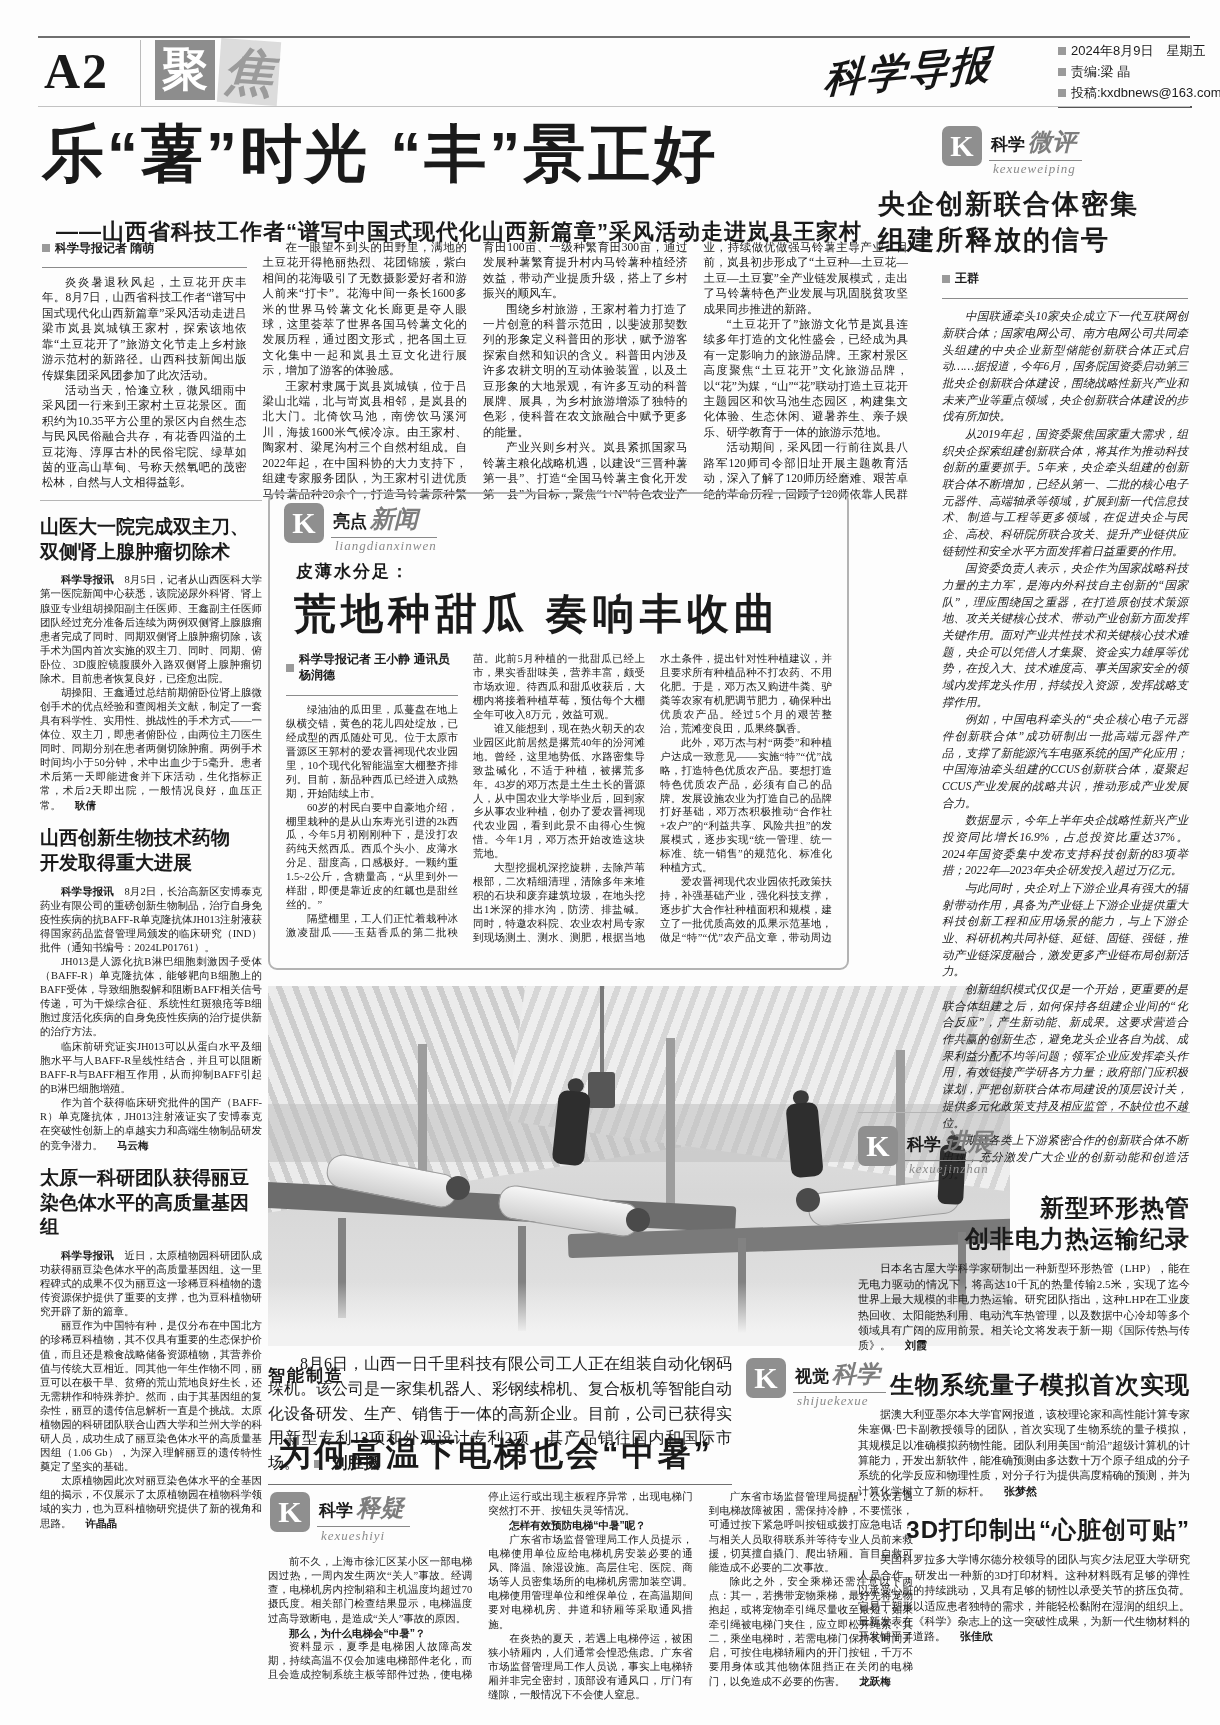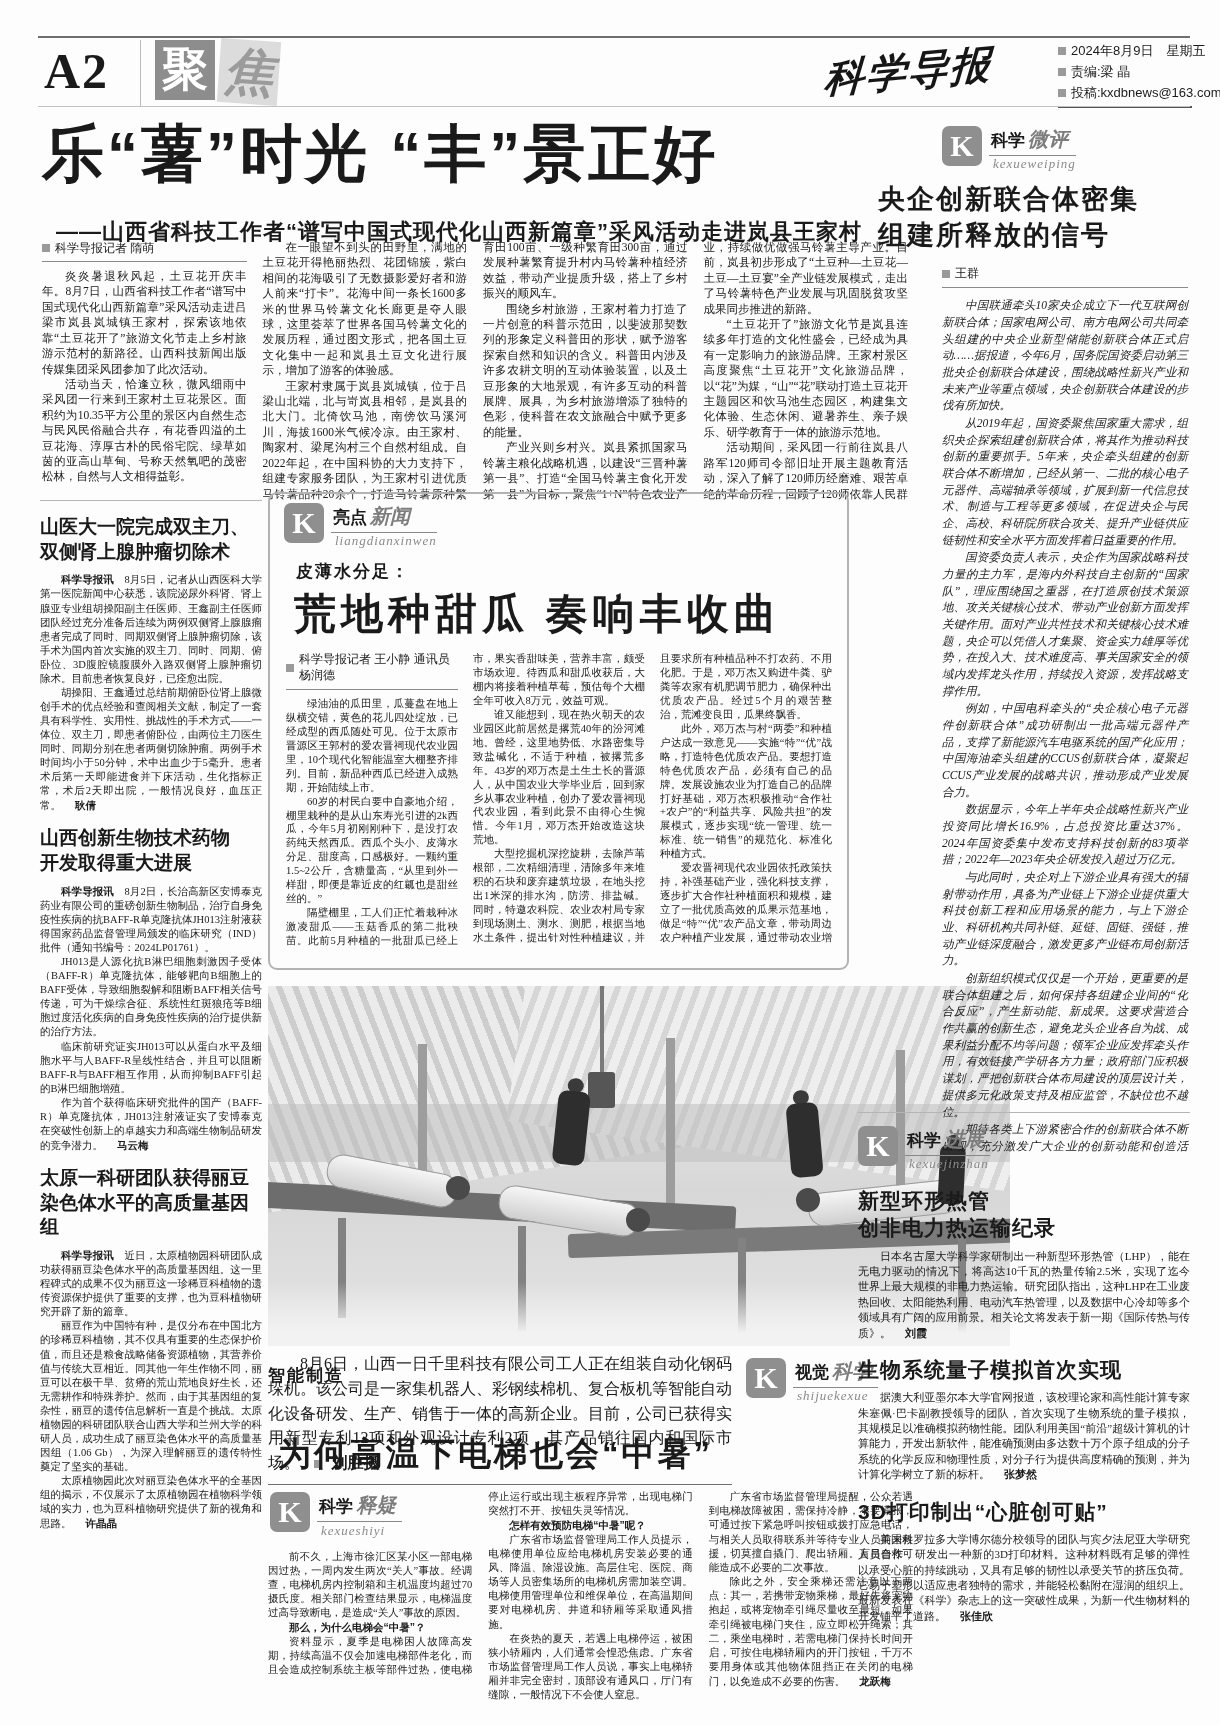--- a/index.html
+++ b/index.html
@@ -17,41 +17,41 @@
   .masthead{position:absolute;left:824px;top:44px;font-size:40px;font-weight:bold;font-style:italic;
             transform:rotate(-5deg) skewX(-8deg);letter-spacing:2px;color:#161616;}
   .hdrinfo{position:absolute;left:1058px;top:40px;width:134px;font-family:"Liberation Sans",sans-serif;
            font-size:13px;line-height:21px;border-bottom:2px solid #555;padding-bottom:3px;}
   .hdrinfo .row{display:flex;align-items:center;white-space:nowrap;}
   .sq{display:inline-block;width:8px;height:8px;background:#9a9a9a;margin-right:5px;flex:0 0 auto;}
   
   .para{margin:0;text-indent:2em;text-align:justify;}
   .leadin{font-weight:bold;font-family:"Liberation Sans",sans-serif;}
   .sig{display:inline-block;font-weight:bold;margin-left:14px;font-family:"Liberation Sans",sans-serif;text-indent:0;}
-  .byline{font-family:"Liberation Sans",sans-serif;font-weight:normal;font-size:12px;
-          border-bottom:1px solid #8a8a8a;padding-bottom:5px;margin-bottom:7px;display:flex;align-items:center;}
+  .byline{font-family:"Liberation Sans",sans-serif;font-weight:bold;font-size:12px;
+          border-bottom:1px solid #8a8a8a;padding-bottom:11px;margin-bottom:7px;display:flex;align-items:center;}
   h1,h2,h3,h4{margin:0;font-family:"Liberation Sans","DejaVu Sans",sans-serif;}
   
   .lead-h1{position:absolute;left:42px;top:112px;font-size:62px;font-weight:900;letter-spacing:3px;font-family:"Liberation Sans",sans-serif;}
   .lead-h2{position:absolute;left:56px;top:204px;font-size:22px;font-weight:bold;letter-spacing:1px;font-family:"Liberation Sans",sans-serif;margin-top:13px;}
   .lead-body{position:absolute;left:42px;top:240px;width:866px;height:262px;overflow:hidden;
              column-count:4;column-gap:16px;font-size:11.5px;line-height:1.34;}
   
   .left-rail{position:absolute;left:40px;top:500px;width:222px;border-top:1px solid #b5b5b5;padding-top:14px;}
   .left-rail h3{font-size:19px;line-height:1.3;font-weight:800;margin:0 0 8px 0;}
   .left-rail .body{font-size:10.5px;line-height:1.34;}
   .rail-art{margin-bottom:13px;}
   
   .spotlight{position:absolute;left:268px;top:492px;width:577px;height:474px;border:2px solid #b3b3b3;border-radius:9px;}
   .klogo{display:flex;align-items:flex-start;gap:7px;}
   .kbox{width:40px;height:40px;background:#8f8f8f;border-radius:7px;color:#fff;font-family:"Liberation Serif",serif;
         font-size:30px;font-weight:bold;display:flex;align-items:center;justify-content:center;}
   .kline1{border-bottom:1px solid #888;padding:0 6px 2px 2px;white-space:nowrap;}
   .kbold{font-family:"Liberation Sans",sans-serif;font-weight:800;font-size:17px;}
-  .kscript{font-family:"Liberation Serif",serif;font-style:italic;font-weight:bold;font-size:20px;color:#7d7d7d;margin-left:3px;}
+  .kscript{font-family:"Liberation Serif",serif;font-style:italic;font-weight:bold;font-size:24px;color:#7d7d7d;margin-left:3px;}
   .kpinyin{font-family:"Liberation Serif",serif;font-style:italic;font-size:13px;color:#8a8a8a;letter-spacing:1px;padding-left:4px;}
   .spot-logo{position:absolute;left:14px;top:9px;background:#fdfdfd;padding:0 8px 2px 0;}
   .spot-kicker{position:absolute;left:26px;top:66px;font-size:17px;font-weight:bold;letter-spacing:2px;font-family:"Liberation Sans",sans-serif;}
   .spot-h{position:absolute;left:24px;top:92px;font-size:42px;font-weight:900;letter-spacing:5px;font-family:"Liberation Sans",sans-serif;}
   .spot-body{position:absolute;left:16px;top:158px;width:546px;height:298px;overflow:hidden;
              column-count:3;column-gap:15px;font-size:10.5px;line-height:1.33;}
   
   .photo{position:absolute;left:268px;top:986px;width:742px;height:360px;overflow:hidden;
          background:linear-gradient(180deg,#f0f0f0 0%,#e3e3e3 30%,#d7d7d7 58%,#e4e4e4 100%);}
   .roofL{position:absolute;left:-70px;top:-55px;width:520px;height:250px;transform:rotate(-9deg);
@@ -84,21 +84,21 @@
   .qline{font-weight:bold;font-family:"Liberation Sans",sans-serif;}
   
   .commentary{position:absolute;left:878px;top:126px;width:312px;}
   .com-logo{margin-left:64px;}
   .com-h{font-size:27px;font-weight:800;line-height:1.32;letter-spacing:2px;margin-top:10px;}
   .com-byline{margin-left:64px;margin-top:12px;width:246px;}
   .com-body{margin-left:64px;margin-top:9px;width:246px;font-size:11.5px;line-height:1.45;font-style:italic;}
   .com-body .para{margin-bottom:1px;}
   
   .progress{position:absolute;left:858px;top:1112px;width:332px;border-top:1px solid #b5b5b5;padding-top:13px;}
-  .prog-art h4{font-size:21px;font-weight:800;line-height:1.3;letter-spacing:1px;margin:0 0 7px 0;}
+  .prog-art h4{font-size:24px;font-weight:800;line-height:1.3;letter-spacing:1px;margin:0 0 7px 0;text-align:right;}
   .prog-art{margin-top:15px;}
   .prog-art .body{font-size:11px;line-height:1.4;}
 </style>
 </head>
 <body>
 
 <div class="page">
 
   <div class="toprule"></div>
   <div class="pageno">A2</div>

